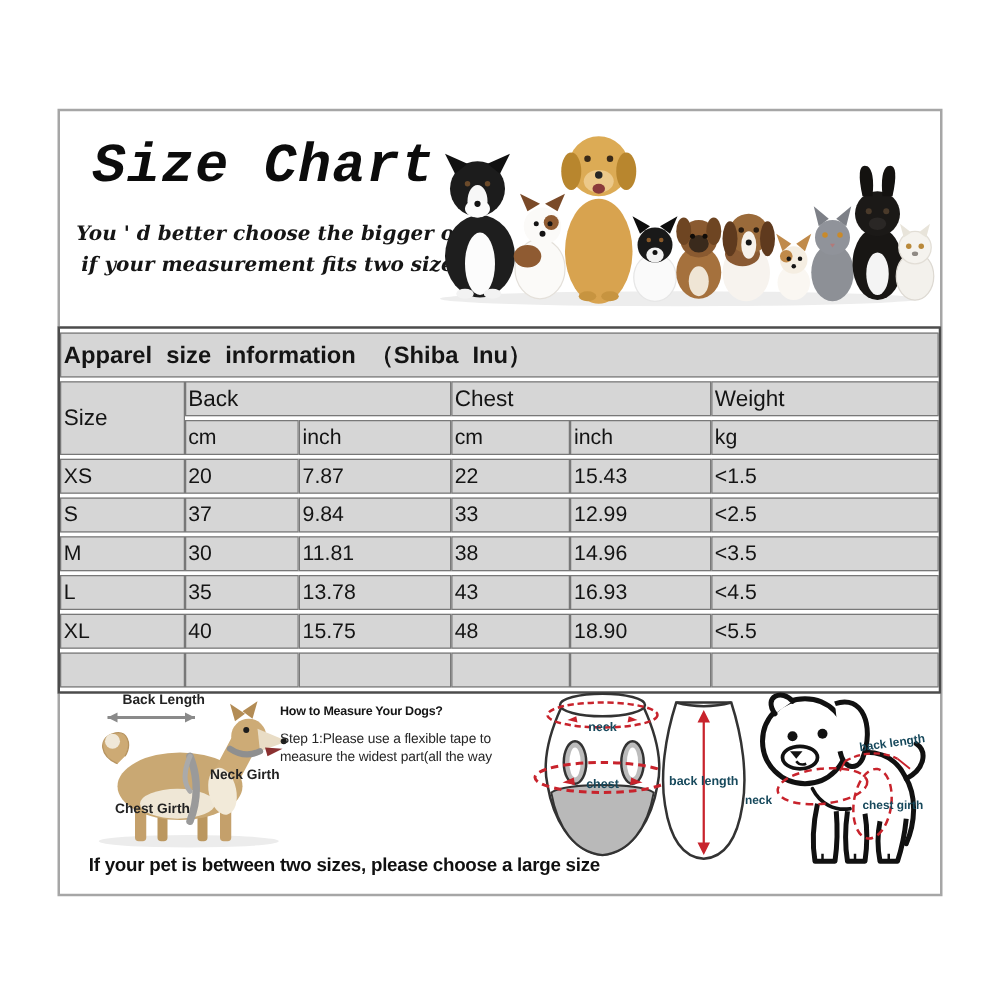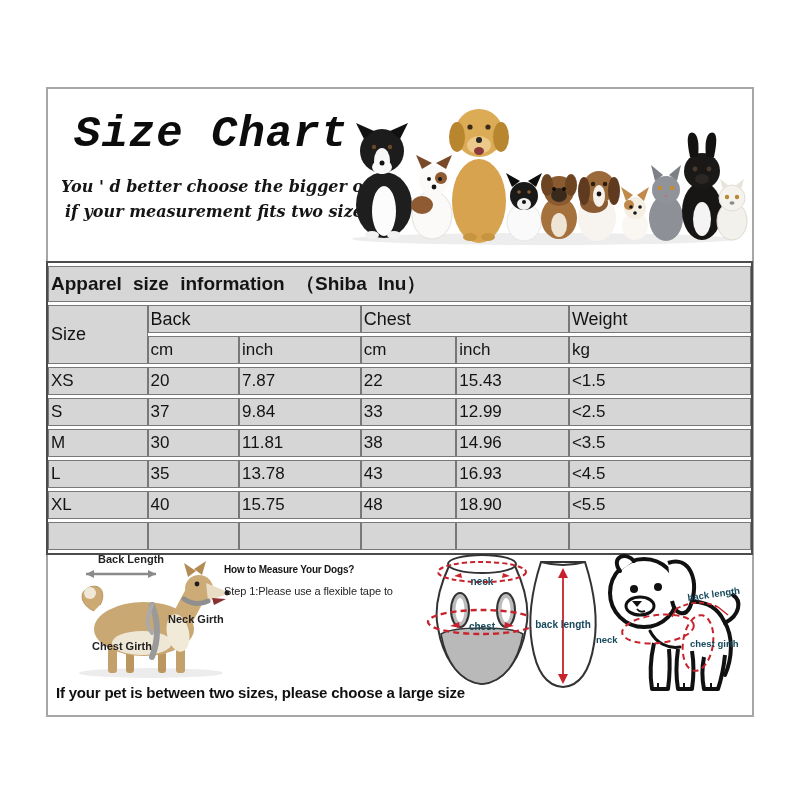--- a/index.html
+++ b/index.html
@@ -51,21 +51,21 @@
   .howto-step{
     position:absolute;left:176px;width:216px;font-size:11px;line-height:1.32;
     letter-spacing:-0.1px;color:#262626;
   }
   .howto-step .ln{white-space:nowrap;}
   .step1{top:495px;}
   .step2{top:548px;}
   .garment-diagrams{position:absolute;left:378px;top:459px;width:178px;height:150px;}
   .puppy-diagram{position:absolute;left:544px;top:456px;width:158px;height:158px;}
   .footnote{
-    position:absolute;left:8px;top:595px;font-size:15px;font-weight:bold;
+    position:absolute;left:23px;top:595px;font-size:15px;font-weight:bold;
     letter-spacing:-0.2px;color:#101010;white-space:nowrap;
   }
   svg text{font-family:"Liberation Sans", sans-serif;}
   .svg-lbl{font-weight:bold;font-size:11px;fill:#222;}
   .teal-lbl{font-weight:bold;font-size:10px;fill:#17495c;}
 </style>
 </head>
 <body>
 
 <div class="frame">
@@ -305,20 +305,21 @@
     <line x1="30" y1="25" x2="100" y2="25" stroke="#8a8a8a" stroke-width="2.5"></line>
     <path d="M30,25 L38,21 L38,29 Z" fill="#8a8a8a"></path>
     <path d="M100,25 L92,21 L92,29 Z" fill="#8a8a8a"></path>
     <text x="112" y="74" class="svg-lbl">Neck Girth</text>
     <text x="36" y="101" class="svg-lbl">Chest Girth</text>
   </svg>
 
   <div class="howto-heading">How to Measure Your Dogs?</div>
   <div class="howto-step step1">
     <div class="ln">Step 1:Please use a flexible tape to</div>
+    <div class="ln">measure the widest part(all the way</div>
   </div>
 
   <svg class="garment-diagrams" viewBox="0 0 178 150">
 
     <g>
       <path d="M23,18 C12,42 8,62 12,80 C16,104 30,134 56,136 C82,134 96,104 100,80 C104,62 100,42 89,18 Z" fill="#ffffff" stroke="#333" stroke-width="2"></path>
       <ellipse cx="56" cy="16" rx="34" ry="9" fill="#fff" stroke="#333" stroke-width="2"></ellipse>
       <path d="M15,86 C20,114 34,134 56,136 C78,134 92,114 97,86 C84,78 28,78 15,86 Z" fill="#b9b9b9" stroke="#333" stroke-width="1.5"></path>
       <ellipse cx="34" cy="62" rx="9" ry="17" fill="#bcbcbc" stroke="#333" stroke-width="2"></ellipse>
       <ellipse cx="34" cy="62" rx="4.5" ry="12" fill="#fff"></ellipse>

